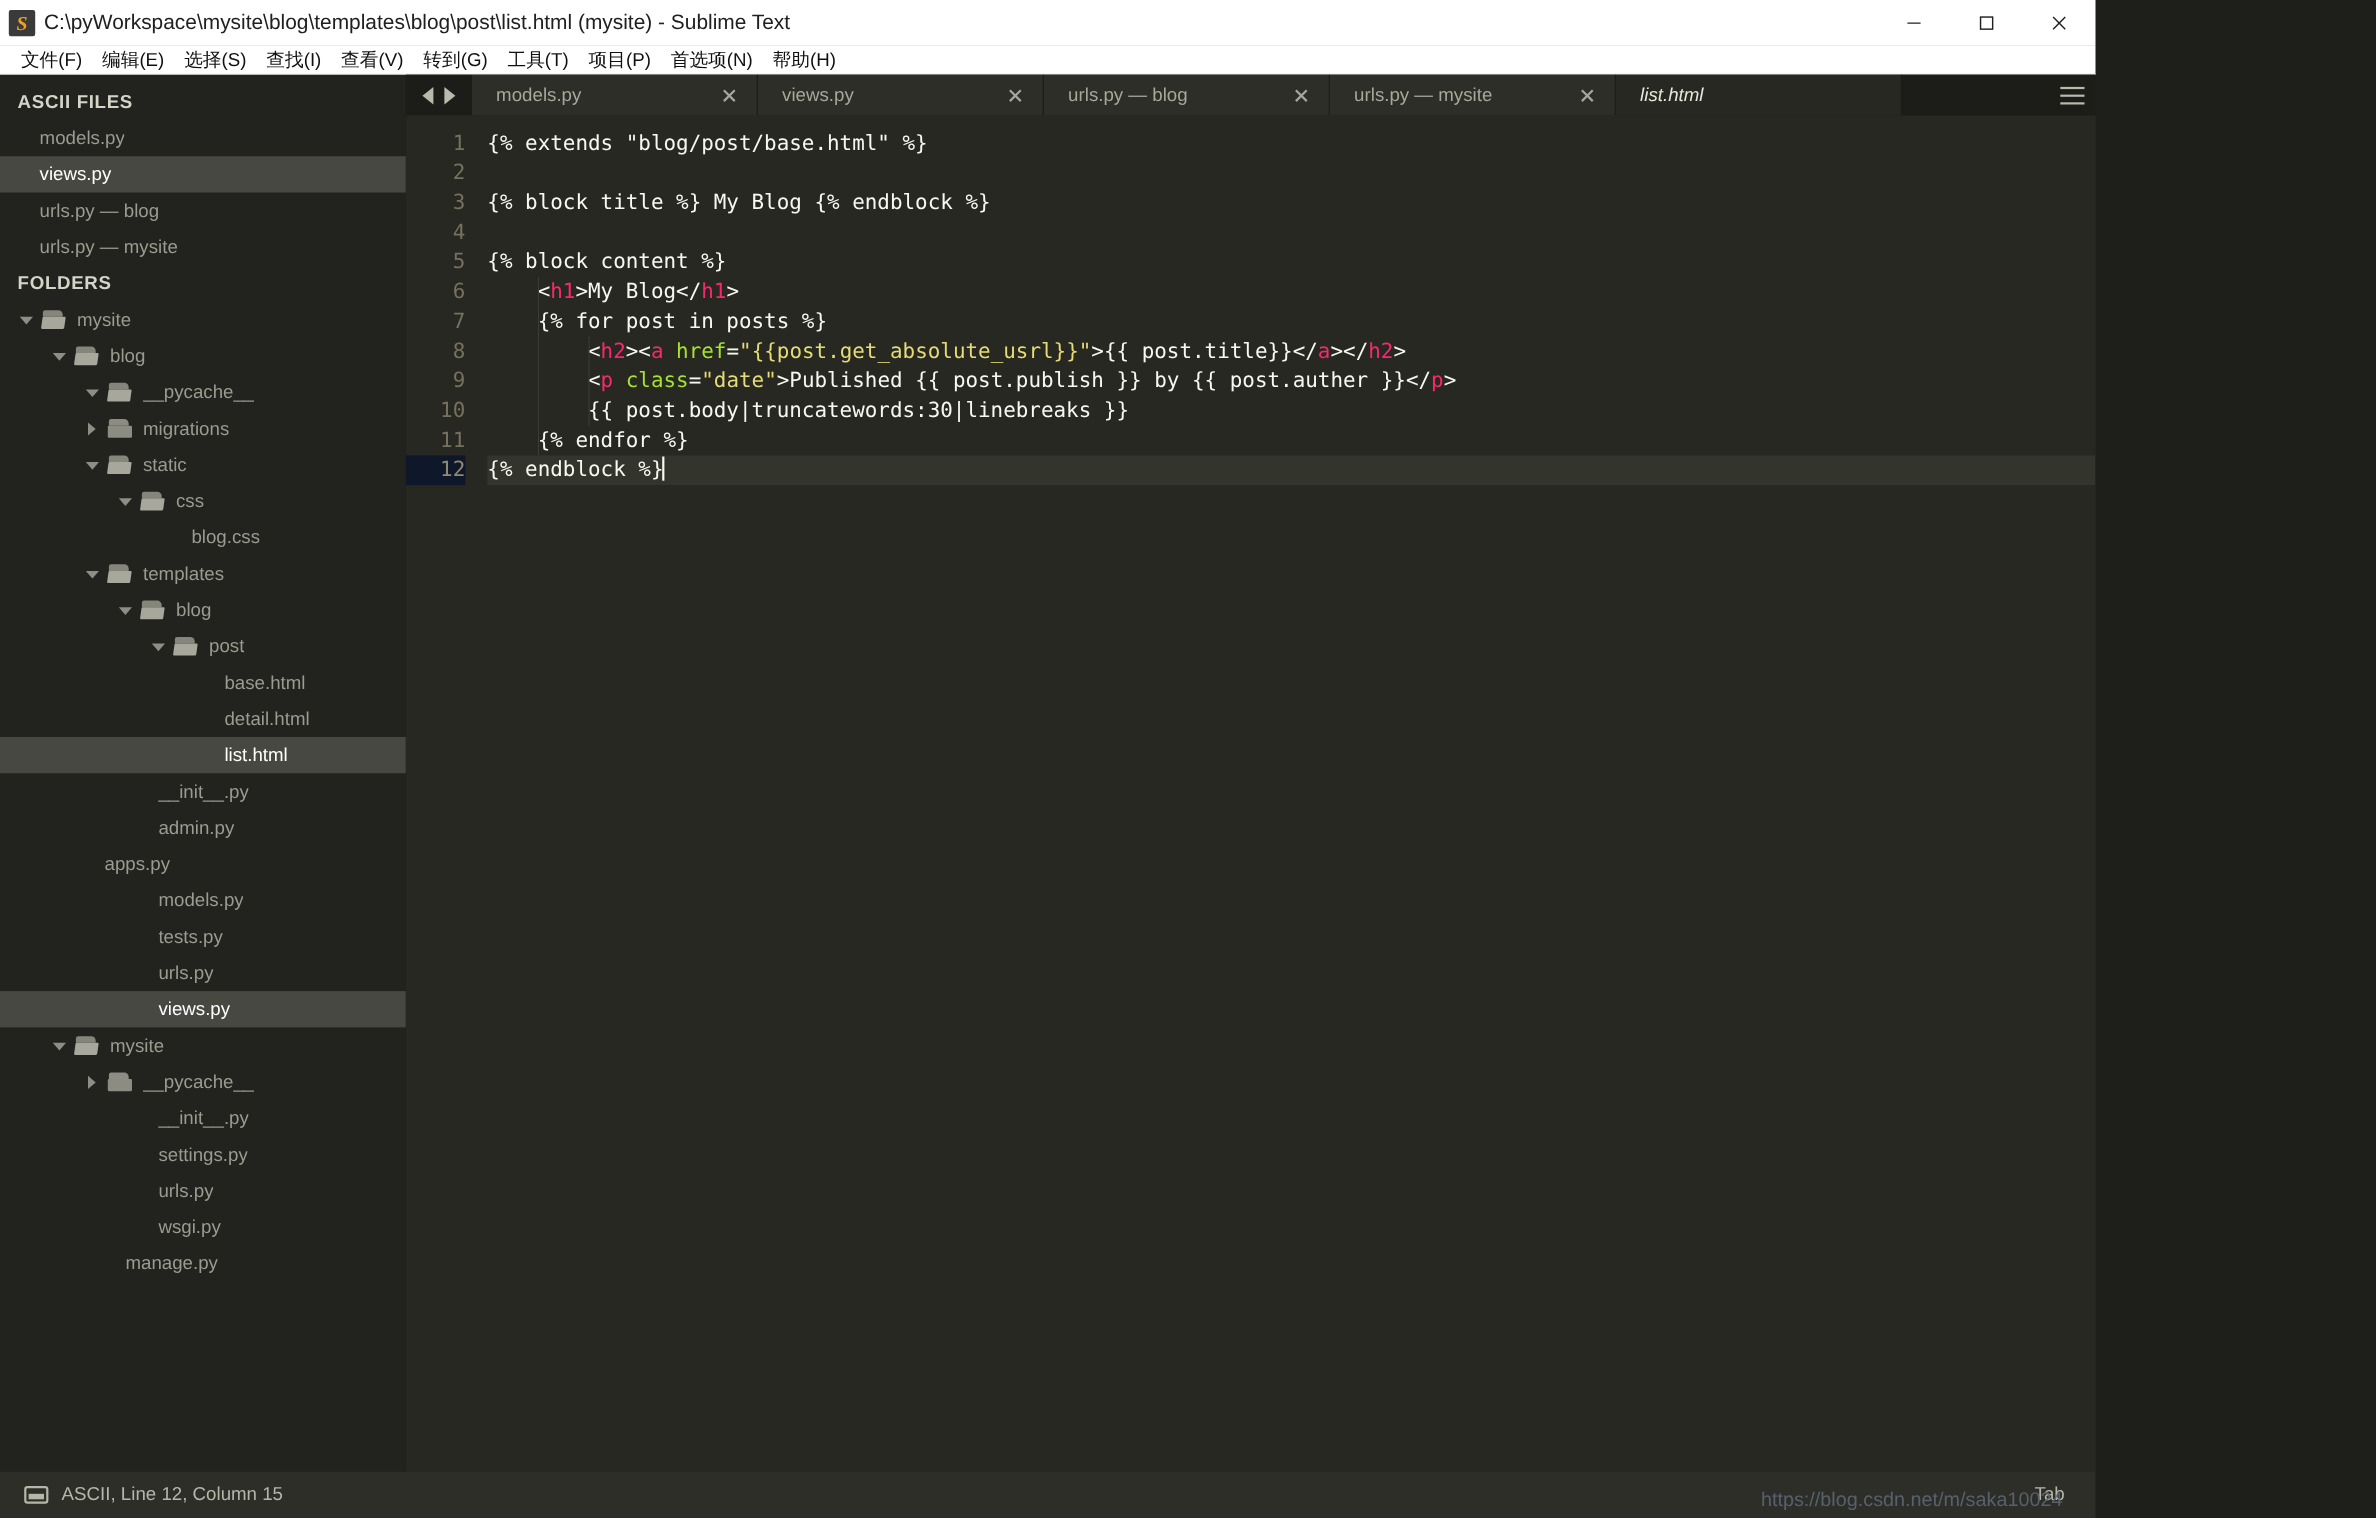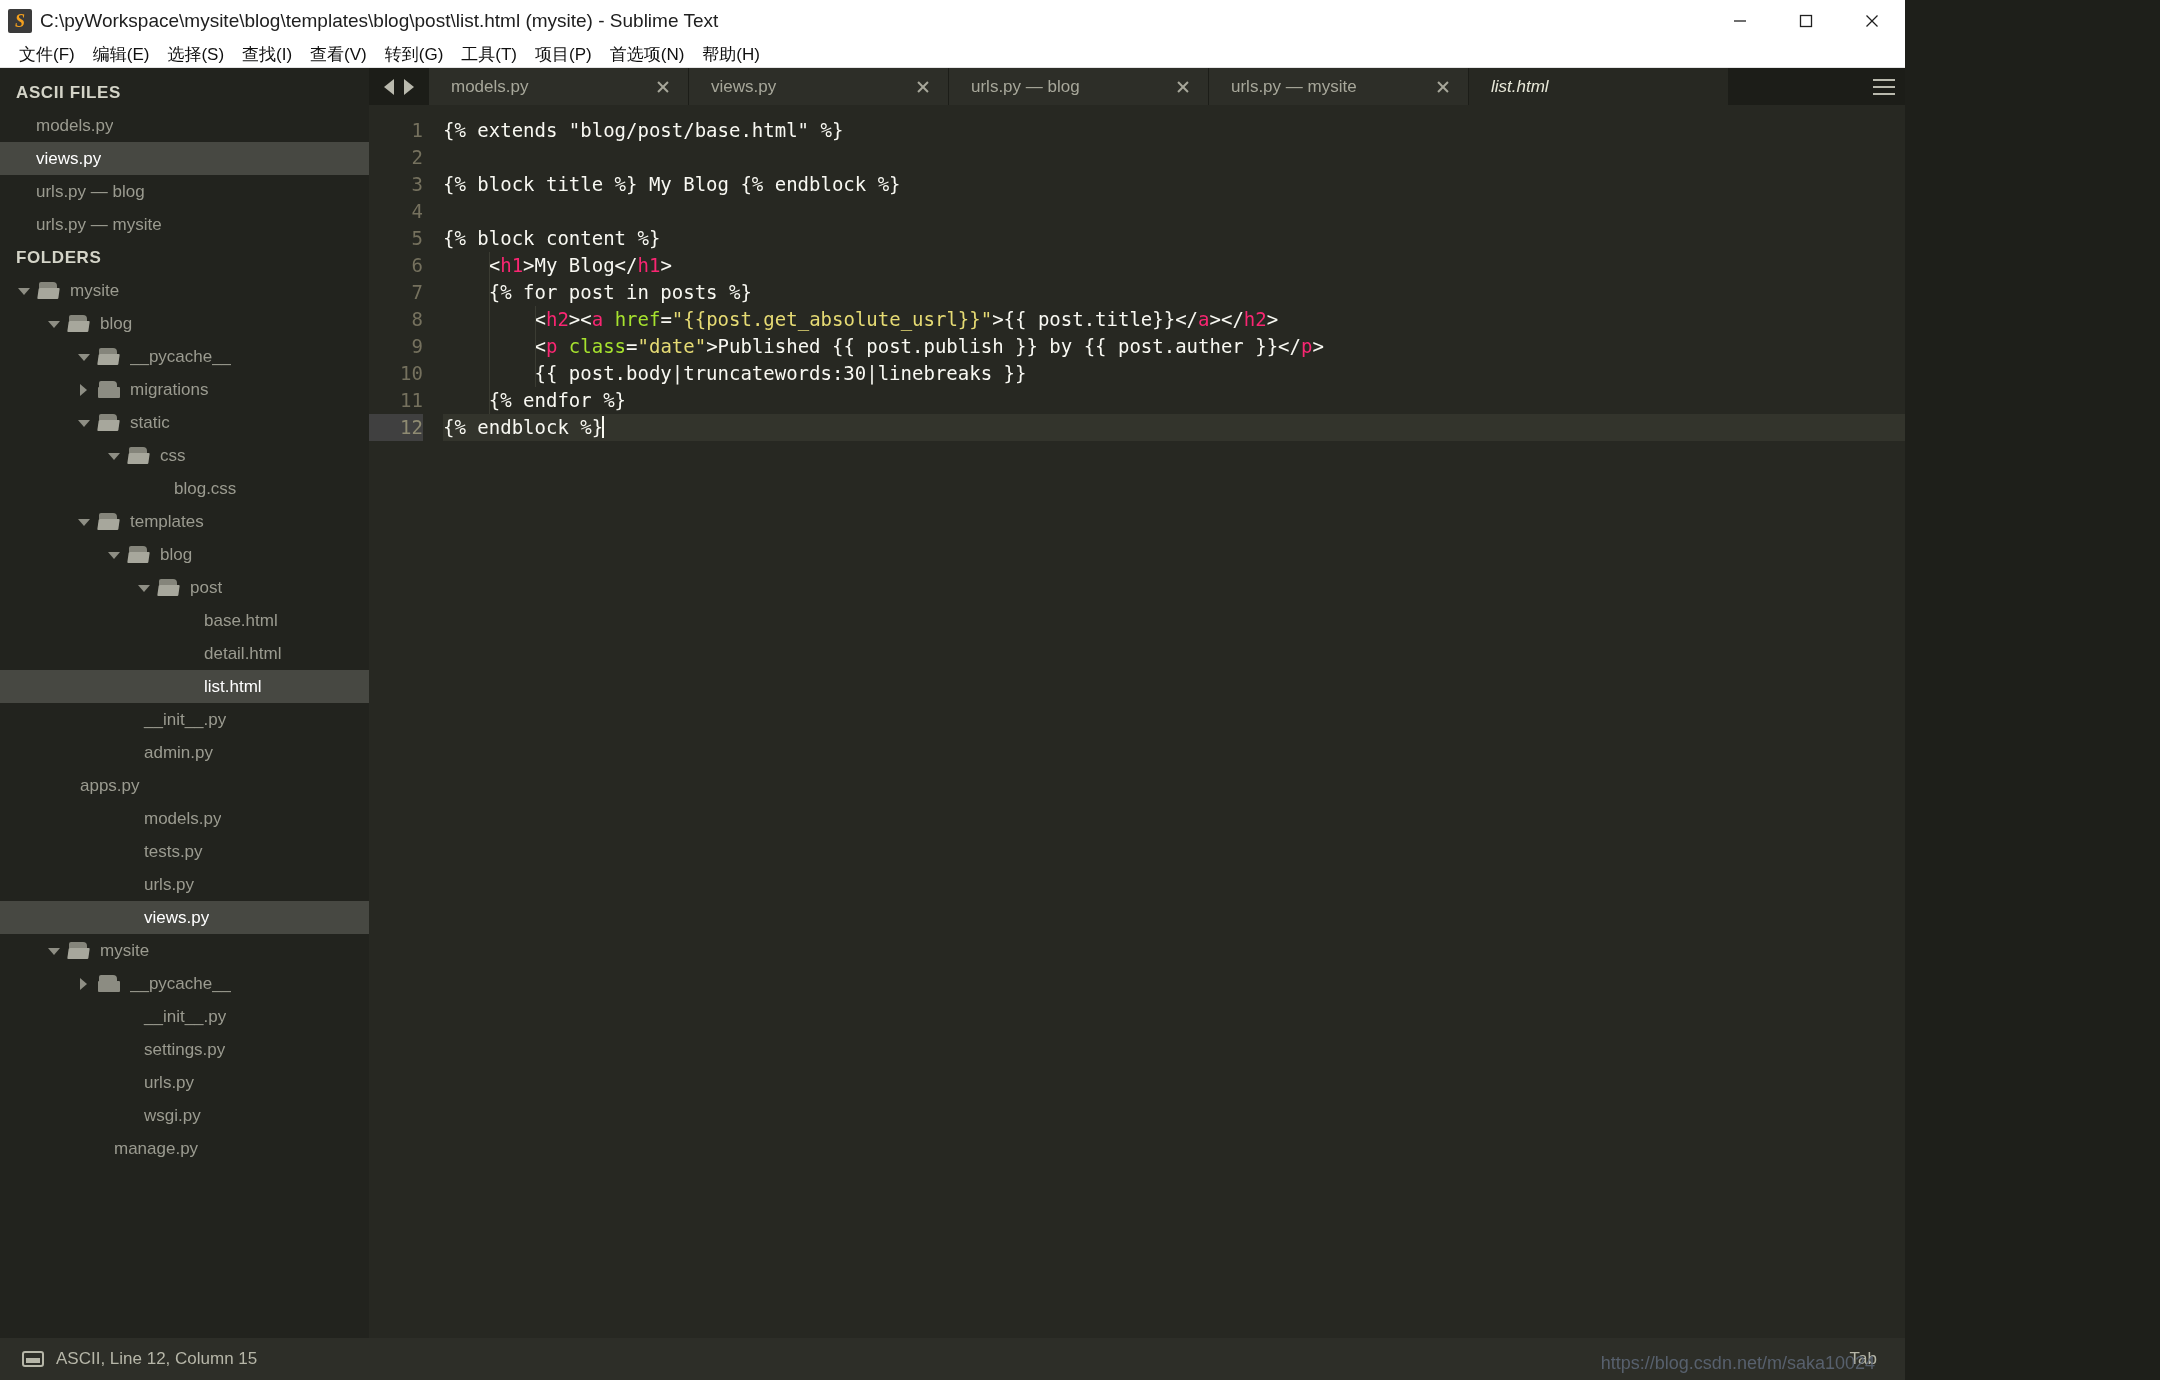--- a/index.html
+++ b/index.html
@@ -136,21 +136,21 @@
   .code-area {
     flex: 1 1 auto; display: flex; min-height: 0; background: #272822; position: relative;
     overflow: hidden;
   }
   .gutter {
     width: 68px; flex: 0 0 68px; background: #272822; text-align: right;
     padding-top: 12px; padding-right: 14px;
     font-family: "DejaVu Sans Mono", monospace; font-size: 19px; color: #75715e;
   }
   .gutter .gl { height: 27px; line-height: 27px; }
-  .gutter .gl.cur { background: #404040; color: #8f8b72; }
+  .gutter .gl.cur { background: #0f172a; color: #8f8b72; }
   .code {
     flex: 1 1 auto; padding-top: 12px; padding-left: 6px; min-width: 0; overflow: hidden;
     font-family: "DejaVu Sans Mono", monospace; font-size: 19px; color: #f8f8f2;
     white-space: pre; position: relative;
   }
   .code .cl { height: 27px; line-height: 27px; white-space: pre; }
   .code .cl.cur { background: #33342c; }
   .ind-guide {
     position: absolute; top: 12px; width: 1px; background: #3b3c33;
   }
@@ -330,21 +330,21 @@
           <div class="side-row sel">
             <span class="lbl" style="padding-left: 204px;">list.html</span>
           </div>
           <div class="side-row">
             <span class="lbl" style="padding-left: 144px;">__init__.py</span>
           </div>
           <div class="side-row">
             <span class="lbl" style="padding-left: 144px;">admin.py</span>
           </div>
           <div class="side-row">
-            <span class="lbl" style="padding-left: 80px;">apps.py</span>
+            <span class="lbl" style="padding-left: 80px; margin-left: 15px;">apps.py</span>
           </div>
           <div class="side-row">
             <span class="lbl" style="padding-left: 144px;">models.py</span>
           </div>
           <div class="side-row">
             <span class="lbl" style="padding-left: 144px;">tests.py</span>
           </div>
           <div class="side-row">
             <span class="lbl" style="padding-left: 144px;">urls.py</span>
           </div>

